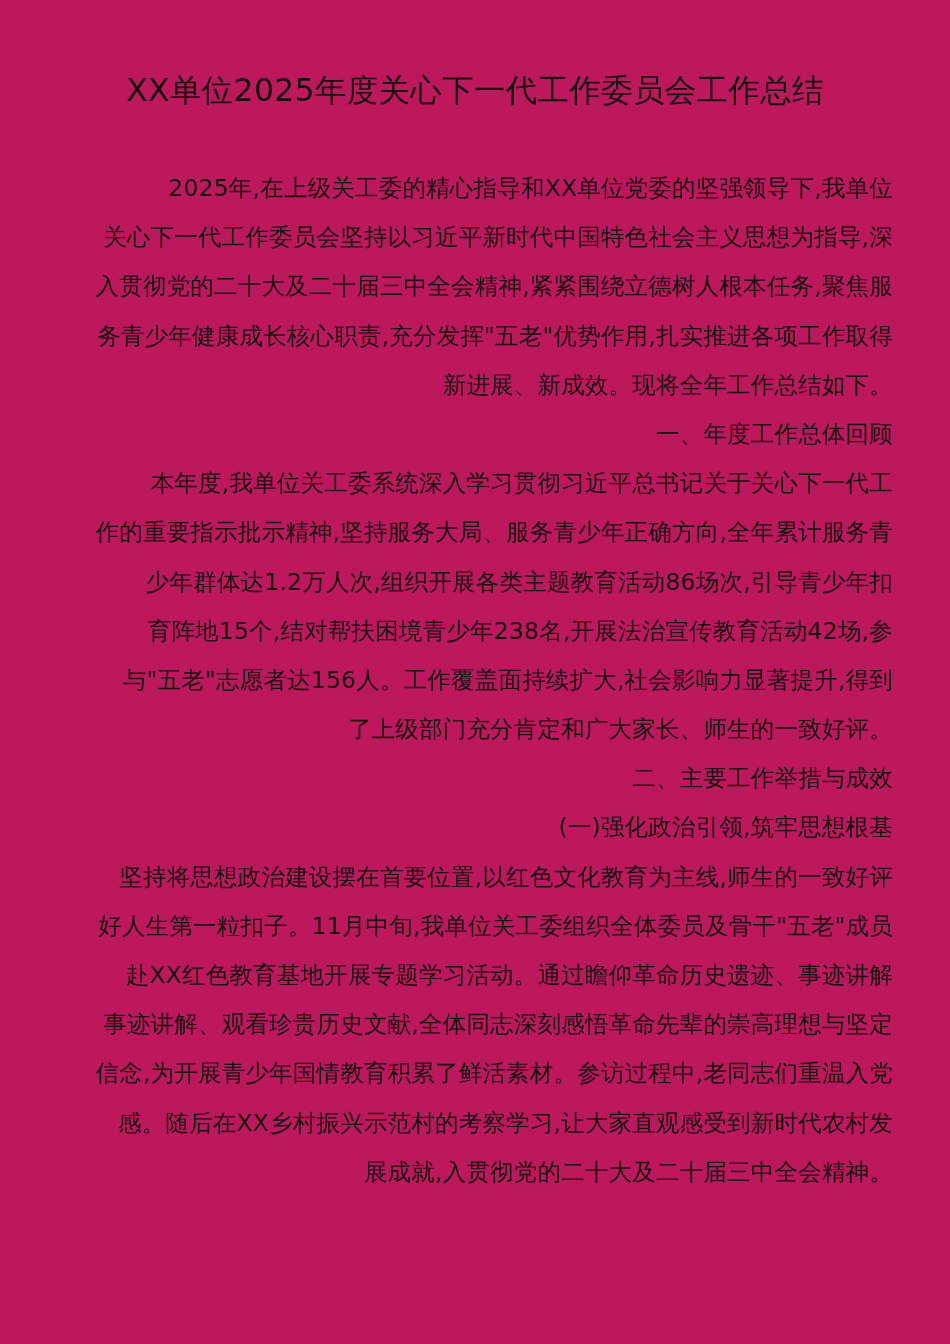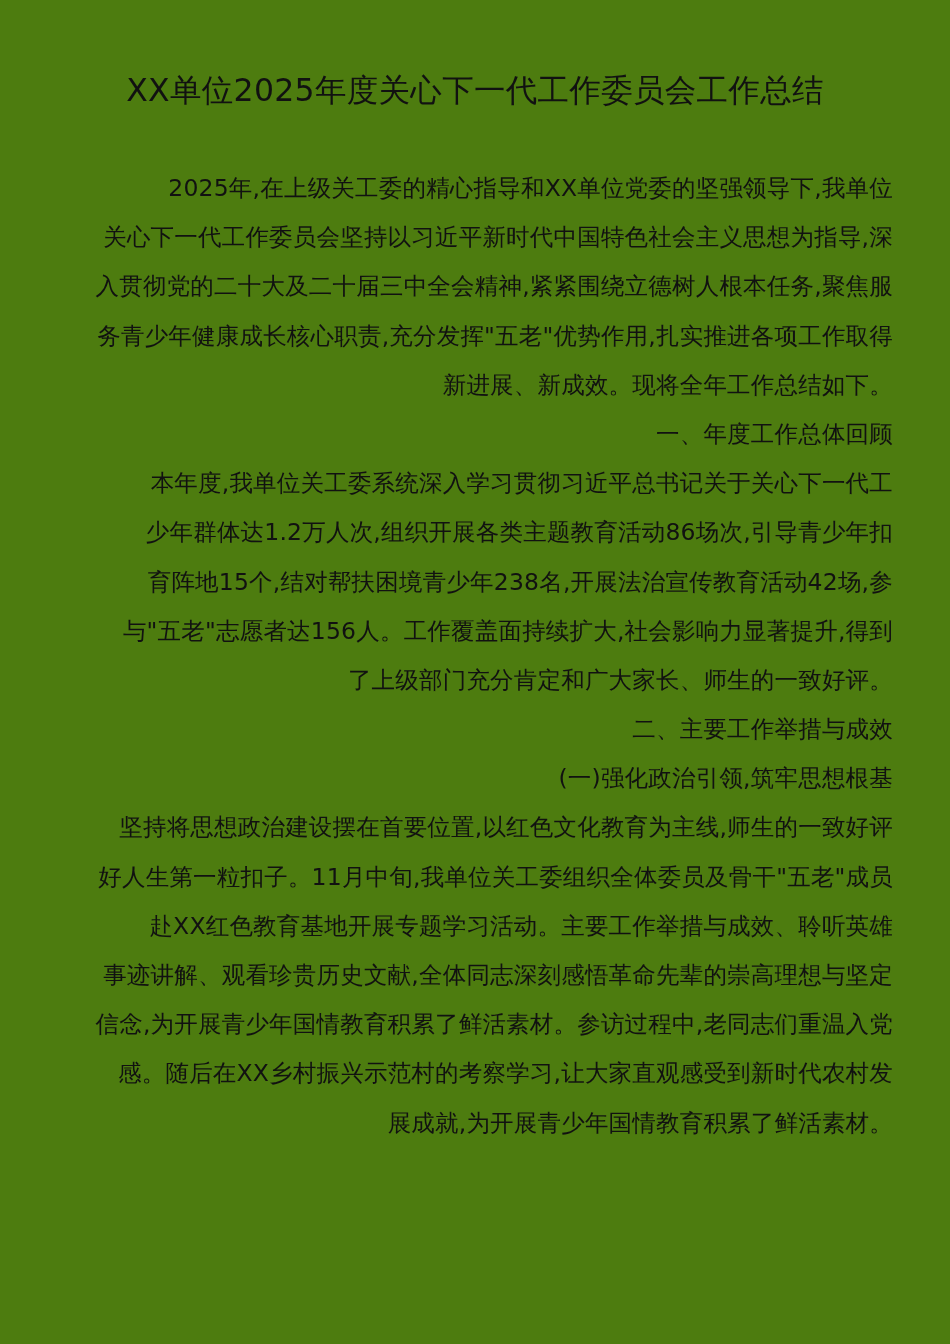--- a/index.html
+++ b/index.html
@@ -1,45 +1,46 @@
 <!DOCTYPE html>
 <html><head>
 <meta charset="utf-8">
 <style>
   html, body { margin: 0; padding: 0; background: #ffffff; }
   body { width: 950px; height: 1344px; overflow: hidden; position: relative;
          font-family: "DejaVu Sans", "Liberation Sans", sans-serif; color: #111111; }
-  .page { position: absolute; left: 0; top: 0; width: 950px; height: 1344px; background: #4d7c0f; }
+  .page { position: absolute; left: 0; top: 0; width: 950px; height: 1344px; background: #be185d; }
   .title { position: absolute; left: 0; top: 68px; width: 950px; text-align: center;
            font-size: 31.5px; letter-spacing: 0.3px; white-space: nowrap; line-height: 44px; }
   .body { position: absolute; left: 57px; top: 164px; width: 836px; text-align: right; }
   .line { font-size: 23.5px; line-height: 49.2px; height: 49.2px; white-space: nowrap;
           letter-spacing: 0.2px; }
   .indent { padding-left: 51px; }
 </style>
 </head>
 <body>
 
 <div class="page">
   <div class="title">XX单位2025年度关心下一代工作委员会工作总结</div>
   <div class="body">
     <div class="line indent">2025年,在上级关工委的精心指导和XX单位党委的坚强领导下,我单位</div>
     <div class="line">关心下一代工作委员会坚持以习近平新时代中国特色社会主义思想为指导,深</div>
     <div class="line">入贯彻党的二十大及二十届三中全会精神,紧紧围绕立德树人根本任务,聚焦服</div>
     <div class="line">务青少年健康成长核心职责,充分发挥"五老"优势作用,扎实推进各项工作取得</div>
     <div class="line">新进展、新成效。现将全年工作总结如下。</div>
     <div class="line indent">一、年度工作总体回顾</div>
     <div class="line indent">本年度,我单位关工委系统深入学习贯彻习近平总书记关于关心下一代工</div>
+    <div class="line">作的重要指示批示精神,坚持服务大局、服务青少年正确方向,全年累计服务青</div>
     <div class="line">少年群体达1.2万人次,组织开展各类主题教育活动86场次,引导青少年扣</div>
     <div class="line">育阵地15个,结对帮扶困境青少年238名,开展法治宣传教育活动42场,参</div>
     <div class="line">与"五老"志愿者达156人。工作覆盖面持续扩大,社会影响力显著提升,得到</div>
     <div class="line">了上级部门充分肯定和广大家长、师生的一致好评。</div>
     <div class="line indent">二、主要工作举措与成效</div>
     <div class="line indent">(一)强化政治引领,筑牢思想根基</div>
     <div class="line indent">坚持将思想政治建设摆在首要位置,以红色文化教育为主线,师生的一致好评</div>
     <div class="line">好人生第一粒扣子。11月中旬,我单位关工委组织全体委员及骨干"五老"成员</div>
-    <div class="line">赴XX红色教育基地开展专题学习活动。主要工作举措与成效、聆听英雄</div>
+    <div class="line">赴XX红色教育基地开展专题学习活动。通过瞻仰革命历史遗迹、事迹讲解</div>
     <div class="line">事迹讲解、观看珍贵历史文献,全体同志深刻感悟革命先辈的崇高理想与坚定</div>
     <div class="line">信念,为开展青少年国情教育积累了鲜活素材。参访过程中,老同志们重温入党</div>
     <div class="line">感。随后在XX乡村振兴示范村的考察学习,让大家直观感受到新时代农村发</div>
-    <div class="line">展成就,为开展青少年国情教育积累了鲜活素材。</div>
+    <div class="line">展成就,入贯彻党的二十大及二十届三中全会精神。</div>
   </div>
 </div>
 
 </body></html>

